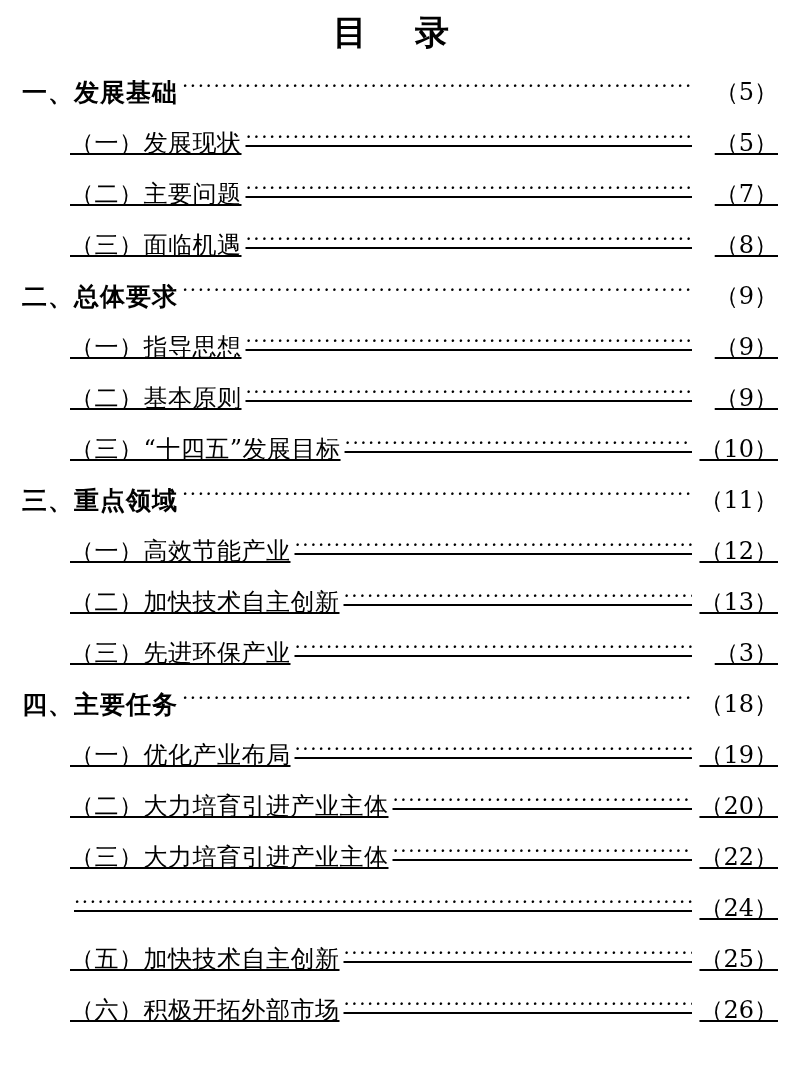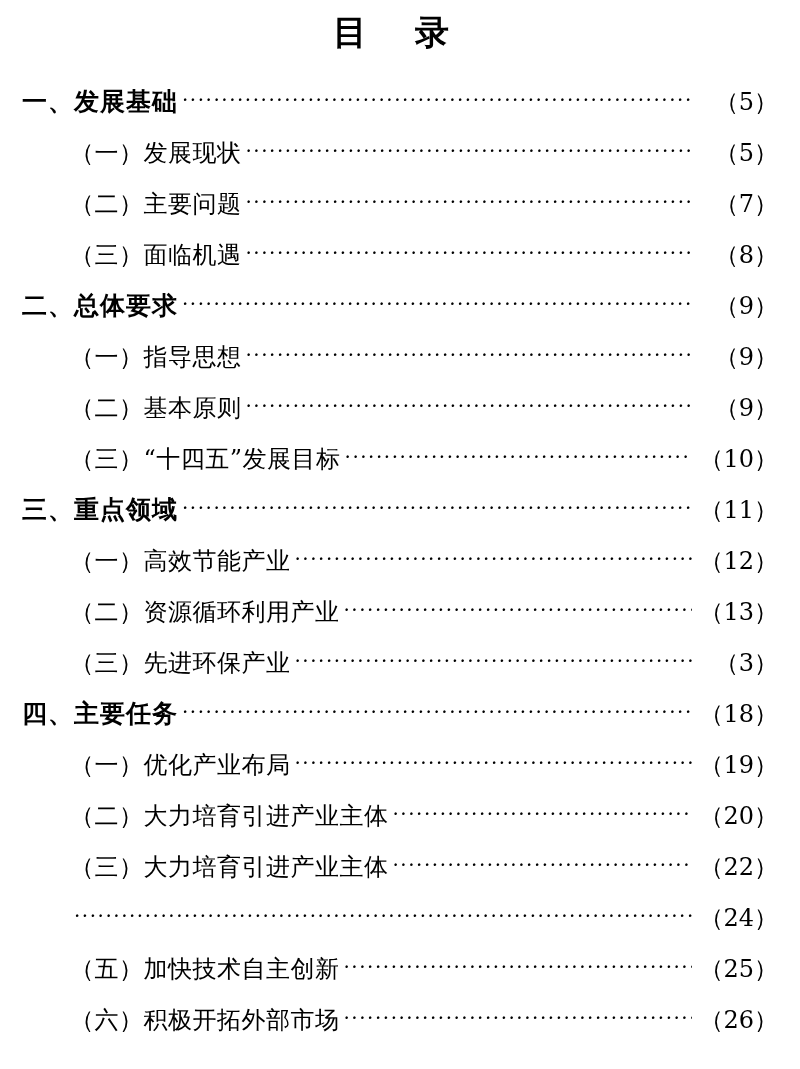--- a/index.html
+++ b/index.html
@@ -28,21 +28,21 @@
     letter-spacing: 18px;
     padding-top: 10px;
     padding-bottom: 6px;
     font-family: "DejaVu Serif", "Liberation Serif", serif;
   }
   .toc-list {
     margin-top: 14px;
   }
   .toc-row {
     display: flex;
-    align-items: center;
+    align-items: flex-start;
     width: 100%;
     box-sizing: border-box;
     height: 51px;
   }
   .toc-row .label {
     white-space: nowrap;
     flex: 0 0 auto;
   }
   .toc-row .dots {
     flex: 1 1 auto;
@@ -69,20 +69,21 @@
   .lvl1 .page-no {
     font-size: 24px;
   }
   .lvl1 {
     padding-left: 0px;
   }
 
   
   .lvl2 {
     padding-left: 48px;
+    text-decoration: underline;
   }
   .lvl2 .label {
     font-size: 24px;
     letter-spacing: 0.5px;
   }
   .lvl2 .page-no {
     font-size: 24px;
   }
   .page-no {
     min-width: 86px;
@@ -138,21 +139,21 @@
         <span class="label">三、重点领域</span>
         <span class="dots">·························································································</span>
         <span class="page-no">（11）</span>
       </div>
       <div class="toc-row lvl2">
         <span class="label">（一）高效节能产业</span>
         <span class="dots">·························································································</span>
         <span class="page-no">（12）</span>
       </div>
       <div class="toc-row lvl2">
-        <span class="label">（二）资源循环利用产业</span>
+        <span class="label">（二）加快技术自主创新</span>
         <span class="dots">·························································································</span>
         <span class="page-no">（13）</span>
       </div>
       <div class="toc-row lvl2">
         <span class="label">（三）先进环保产业</span>
         <span class="dots">·························································································</span>
         <span class="page-no">（3）</span>
       </div>
       <div class="toc-row lvl1">
         <span class="label">四、主要任务</span>

